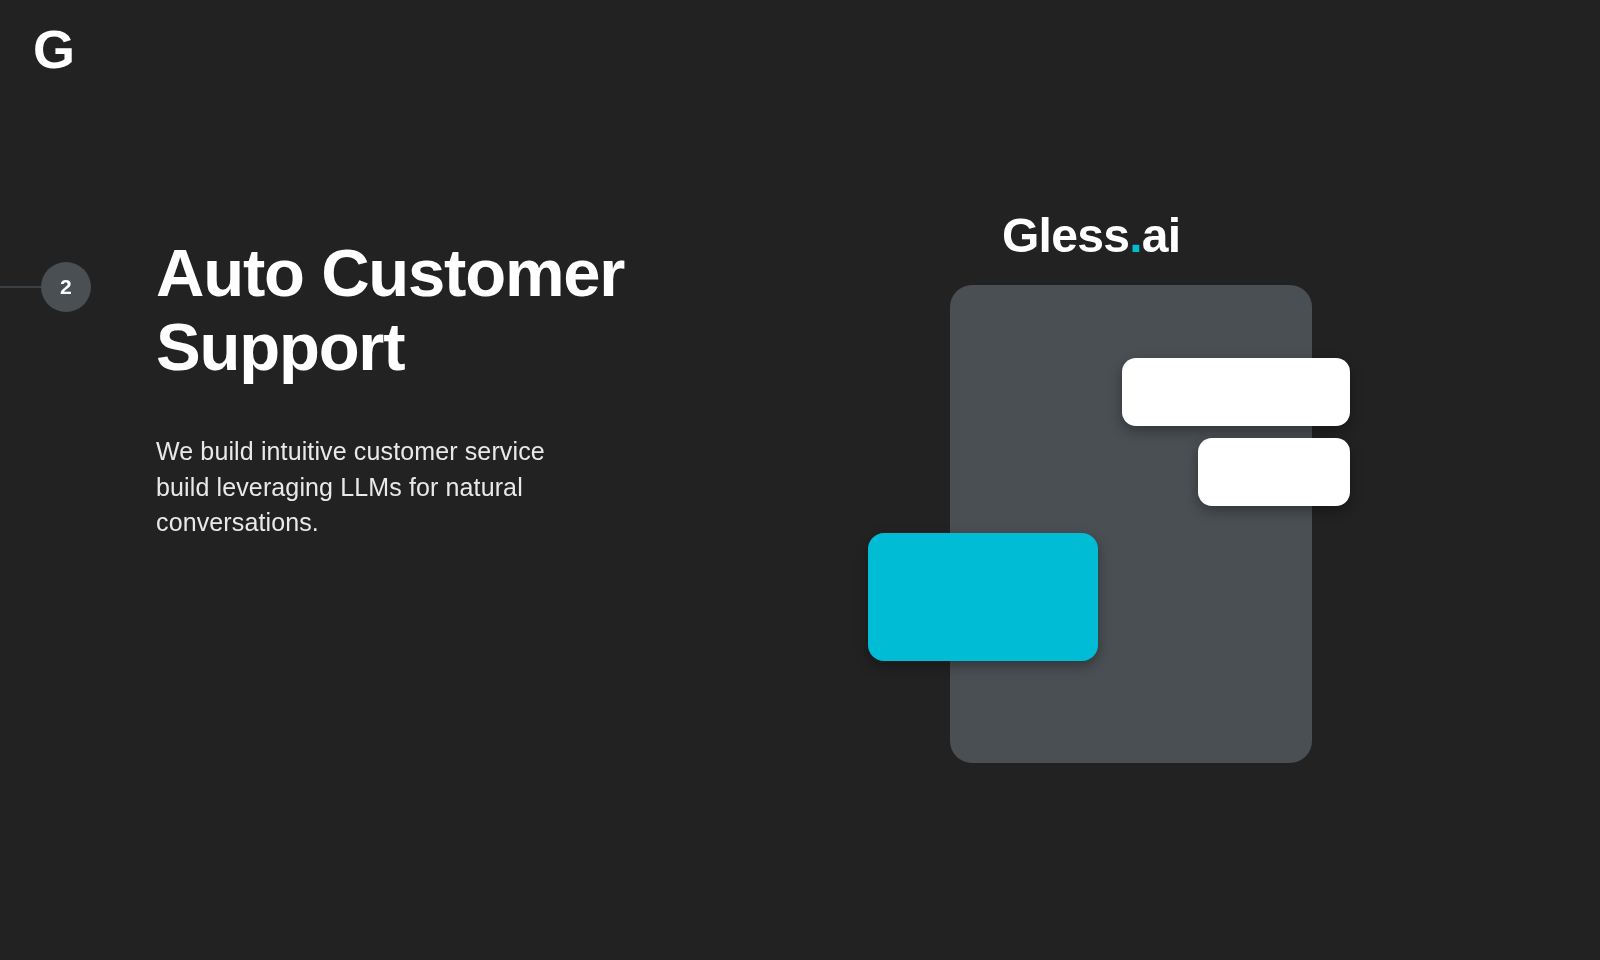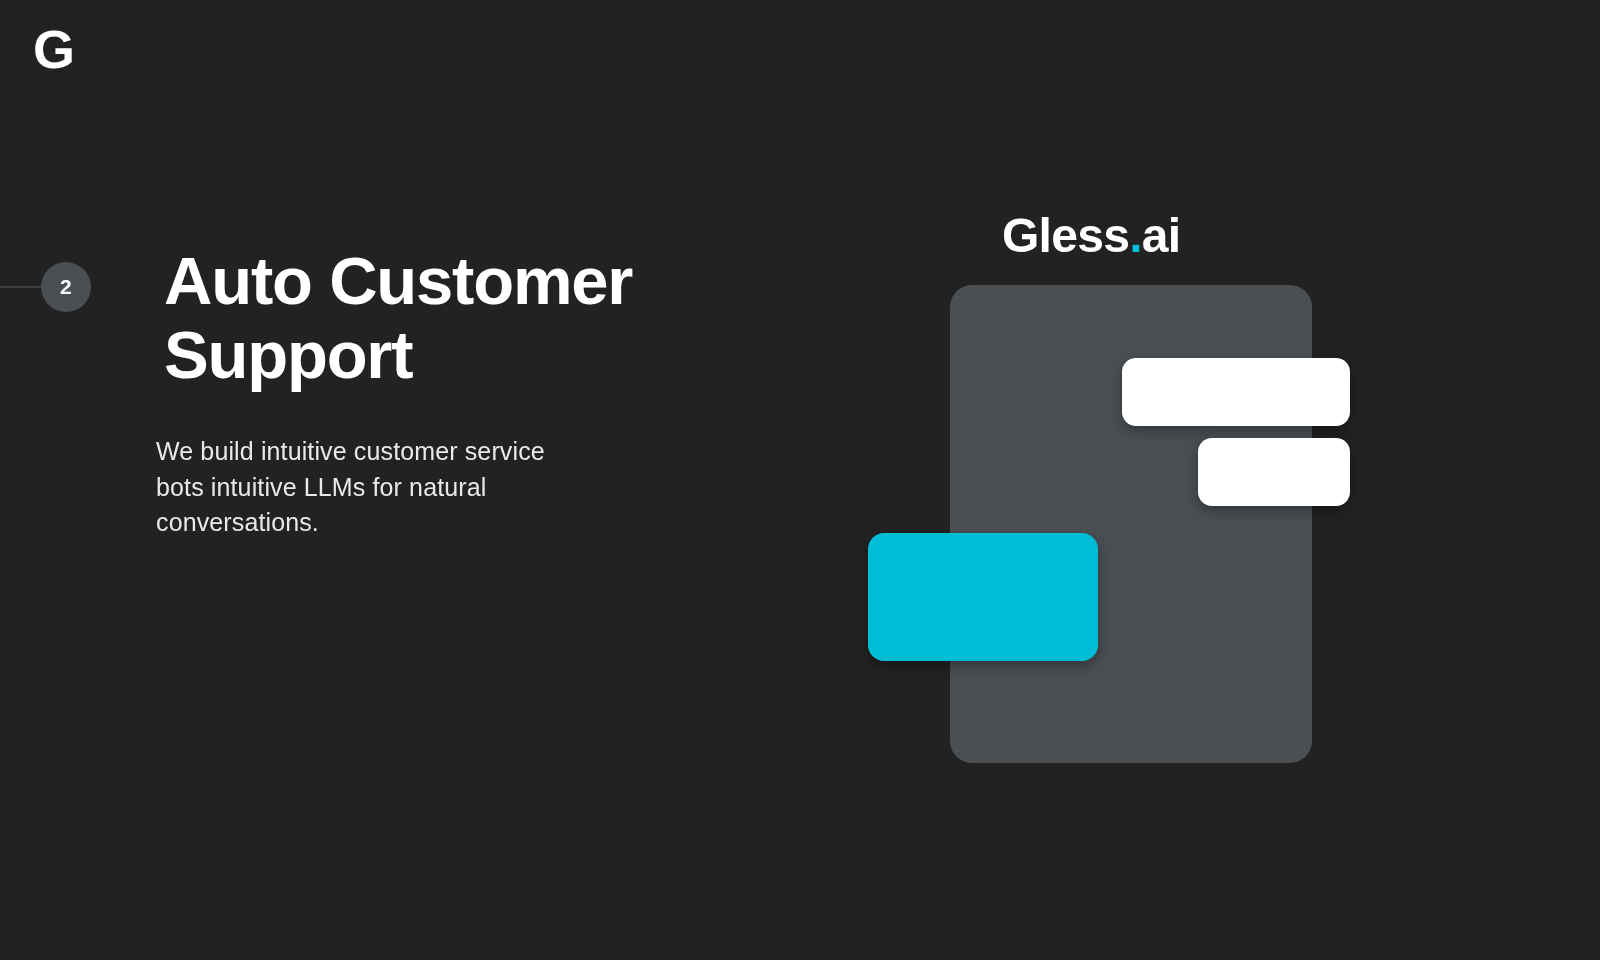--- a/index.html
+++ b/index.html
@@ -64,21 +64,21 @@
   }
 
   
   .copy {
     position: absolute;
     left: 156px;
     top: 236px;
     width: 600px;
   }
   .headline {
-    margin: 8px;
+    margin: 0;
     font-size: 67px;
     line-height: 1.10;
     font-weight: 700;
     letter-spacing: -0.018em;
     color: #ffffff;
     max-width: 560px;
   }
   .subcopy {
     margin: 0;
     position: absolute;
@@ -160,21 +160,21 @@
   <div class="brand-mark">G</div>
 
   <div class="step-rail"></div>
 
   <div class="step-badge">
     <span>2</span>
   </div>
 
   <div class="copy">
     <h1 class="headline">Auto Customer Support</h1>
-    <p class="subcopy">We build intuitive customer service bots intuitive LLMs for natural conversations.</p>
+    <p class="subcopy">We build intuitive customer service build leveraging LLMs for natural conversations.</p>
   </div>
 
   <div class="visual">
 
     <div class="visual-logo">
       <span>Gless</span><span class="accent">.</span><span>ai</span>
     </div>
 
     <div class="panel"></div>
 

